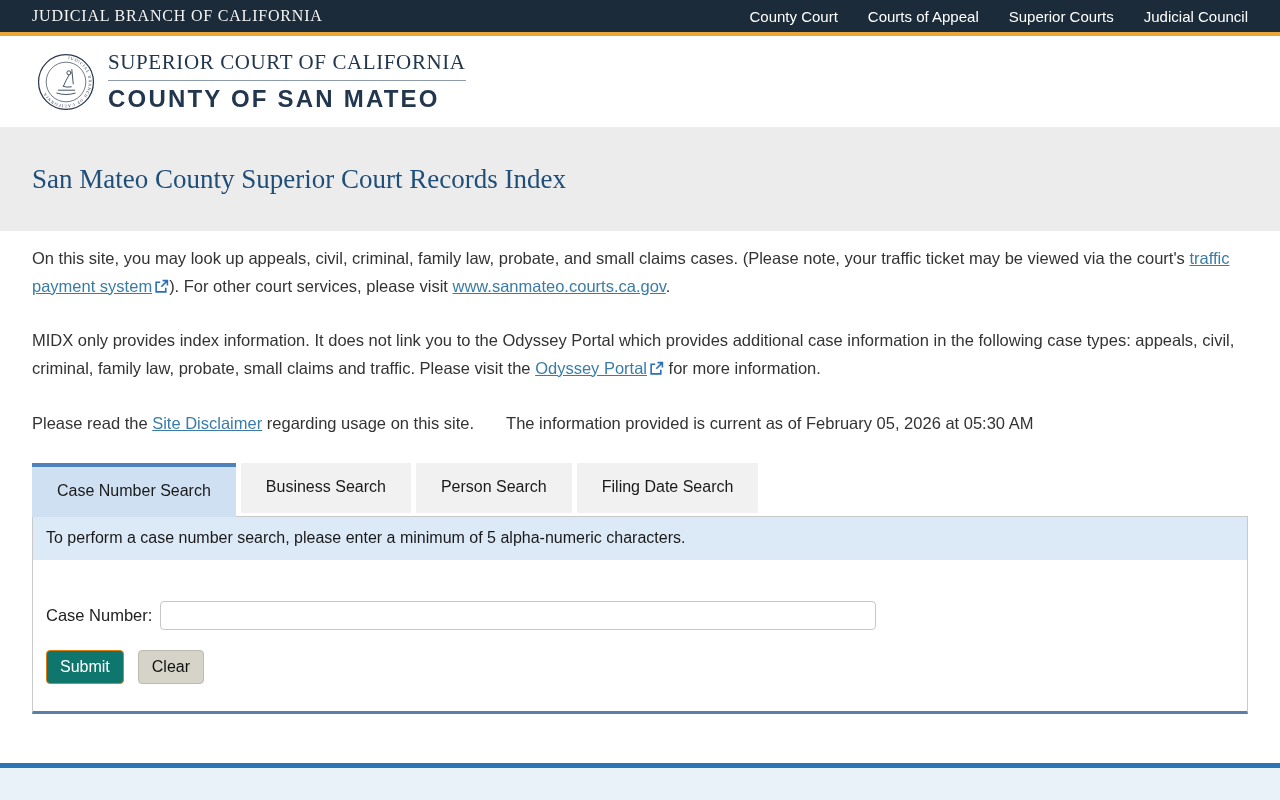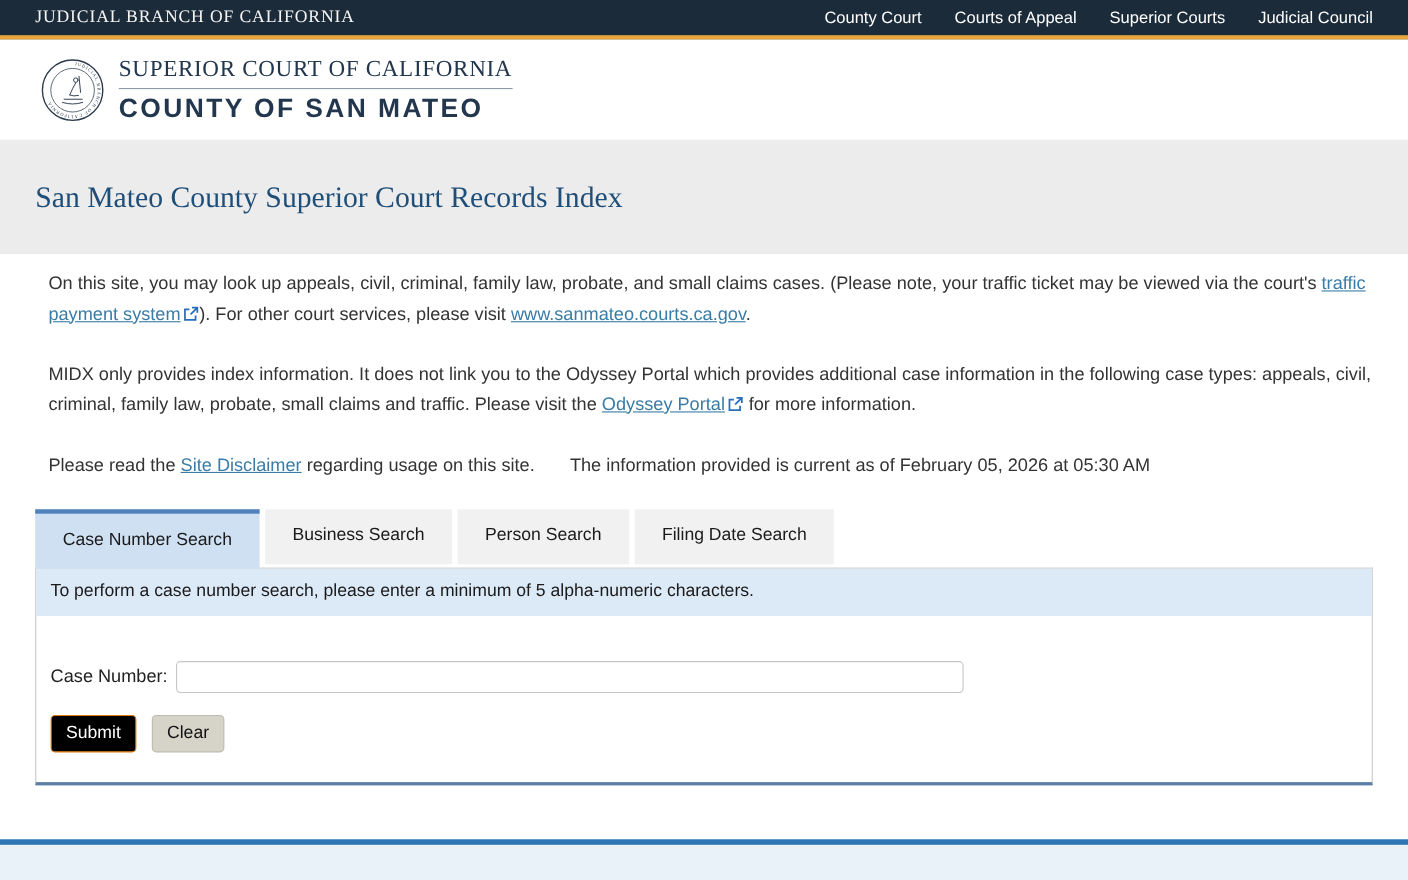--- a/index.html
+++ b/index.html
@@ -75,21 +75,20 @@
     color: #1f4e79;
     margin-left: 32px;
   }
 
   
   .content { width: 1216px; margin: 0 auto; }
   .content p {
     font-size: 16.5px;
     line-height: 27.5px;
     color: #333;
-    margin-left: 12px;
   }
   .p1 { padding-top: 14px; }
   .p2 { padding-top: 27px; }
   .disclaimer-row { padding-top: 28px; font-size: 16.5px; line-height: 27px; }
   .current-info { margin-left: 32px; }
   a.inline-link {
     color: #3a7ca5;
     text-decoration: underline;
   }
   .ext-icon { width: 15px; height: 15px; vertical-align: -2px; margin-left: 2px; }
@@ -145,21 +144,21 @@
   }
   .btn-row { margin-top: 20px; display: flex; gap: 14px; }
   .btn {
     font-family: "Liberation Sans", sans-serif;
     font-size: 16px;
     border-radius: 4px;
     padding: 7px 13px;
     cursor: pointer;
   }
   .btn-submit {
-    background: #000000;
+    background: #0f766e;
     border: 1px solid #e07b0e;
     color: #ffffff;
   }
   .btn-clear {
     background: #d6d3c9;
     border: 1px solid #bdbab0;
     color: #111111;
   }
 
   

